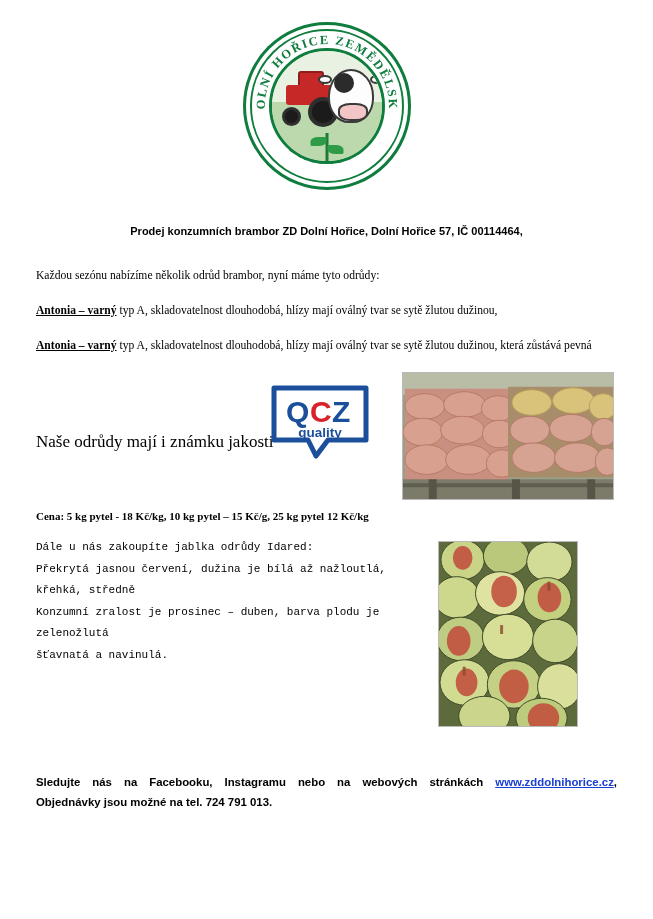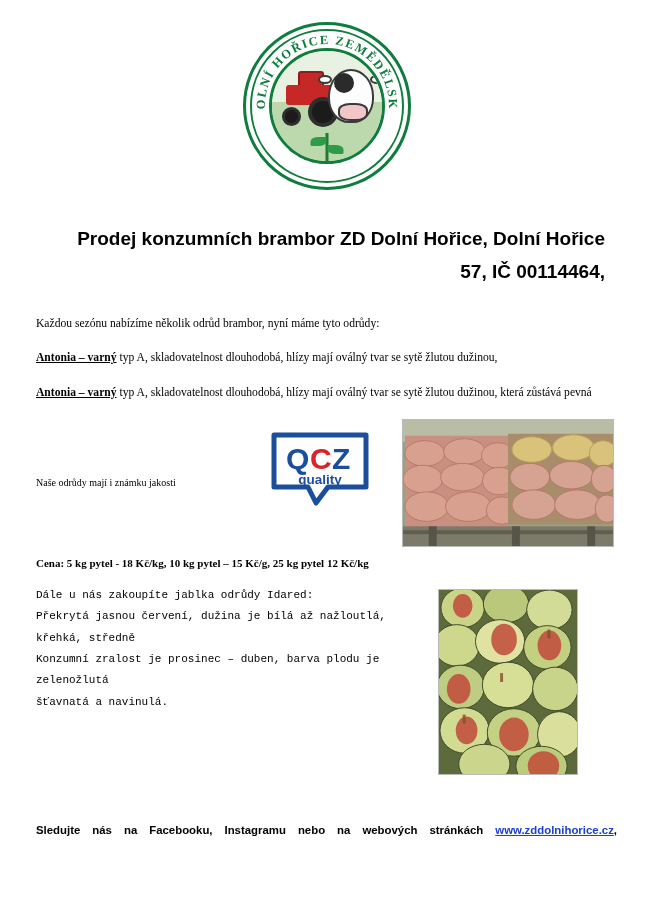--- a/index.html
+++ b/index.html
@@ -197,23 +197,23 @@
     font-family: "Liberation Serif", serif;
     font-size: 12.5px;
     font-weight: bold;
     letter-spacing: 1.6px;
     fill: #0f7d3d;
   }
 
   
   .title {
     margin: 32px 0 0 0;
-    text-align: right;
+    text-align: center;
     font-family: "Liberation Sans", sans-serif;
-    font-size: 19px;
+    font-size: 11px;
     font-weight: bold;
     line-height: 1.75;
     padding: 0 12px;
   }
   .title .line { display: block; }
 
   .body-block {
     margin-top: 26px;
     font-family: "Liberation Serif", serif;
     font-size: 11.6px;
@@ -232,21 +232,21 @@
   .row-qcz {
     position: relative;
     margin-top: 4px;
     height: 130px;
   }
   .qcz-caption {
     position: absolute;
     left: 0;
     top: 56px;
     font-family: "Liberation Serif", serif;
-    font-size: 10px;
+    font-size: 17px;
   }
   .qcz-badge {
     position: absolute;
     left: 228px;
     top: 8px;
     width: 112px;
     height: 92px;
   }
   .qcz-badge svg { display: block; }
 
@@ -468,16 +468,17 @@
             <rect x="62" y="84" width="3" height="9"></rect>
             <rect x="24" y="126" width="3" height="9"></rect>
             <rect x="110" y="40" width="3" height="9"></rect>
           </g>
         </svg>
       </div>
     </div>
 
     <div class="footer">
       <div class="spread"><span>Sledujte nás na Facebooku, Instagramu nebo na webových stránkách </span><a href="#">www.zddolnihorice.cz</a><span>,</span></div>
+      <div>Objednávky jsou možné na tel. 724 791 013.</div>
     </div>
 
   </div>
 </div>
 
 </body></html>

